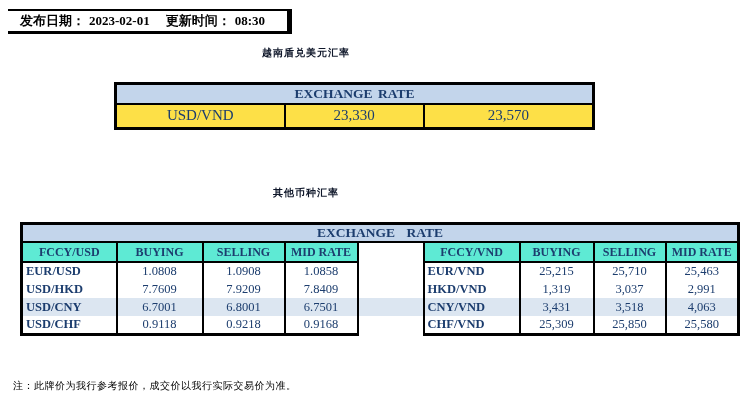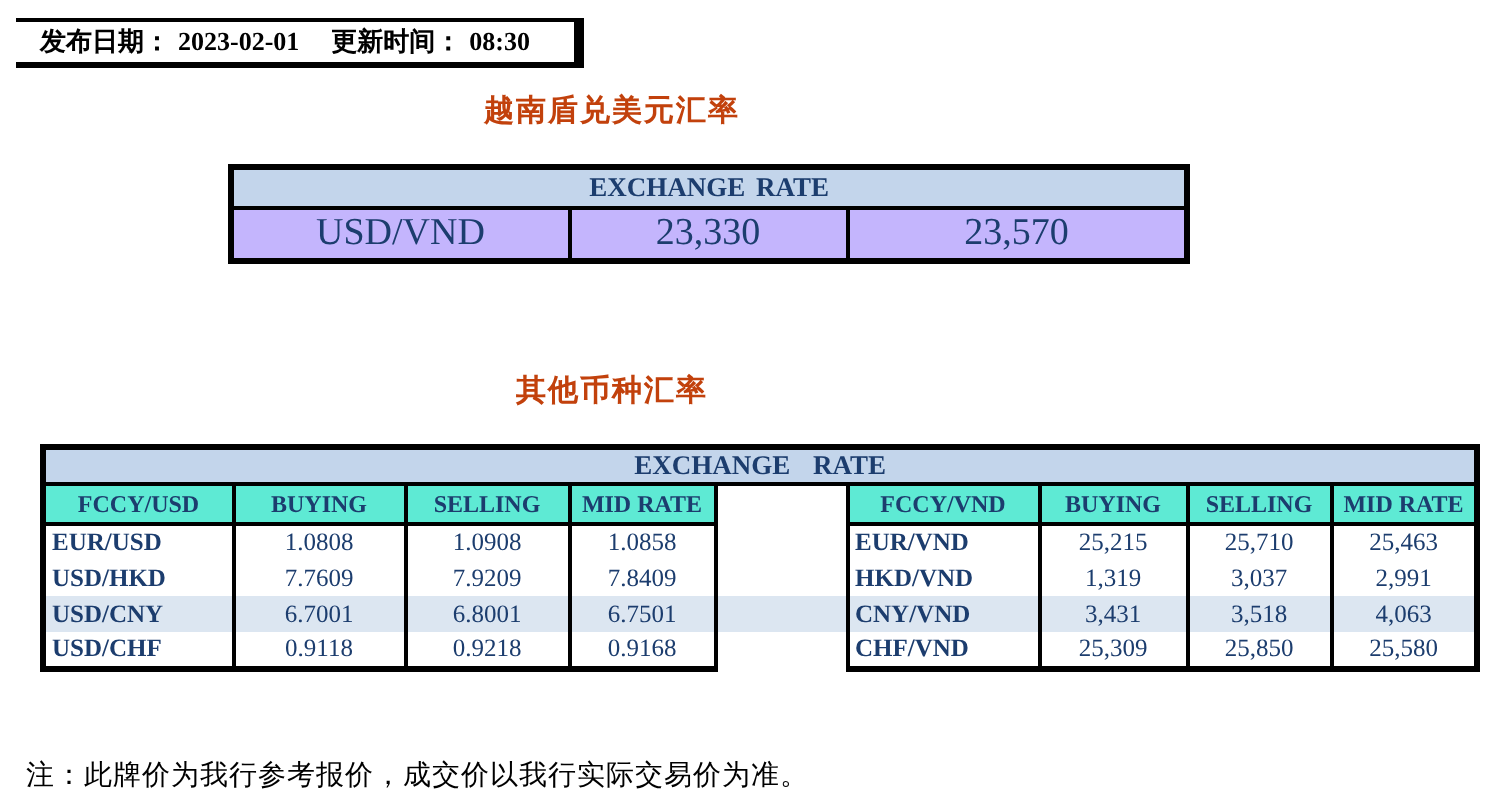--- a/index.html
+++ b/index.html
@@ -8,55 +8,55 @@
 
   
   .pubbox{position:absolute;left:8px;top:9px;width:284px;height:25px;
           border-top:2px solid #000;border-bottom:3px solid #000;border-right:5px solid #000;
           display:flex;align-items:center;padding-left:12px;box-sizing:border-box;
           font-size:13px;font-weight:bold;white-space:nowrap;}
   .pubbox span{margin-right:4px;}
 
   
   .sec-title{position:absolute;left:0;width:612px;text-align:center;
-             font-size:15px;font-weight:bold;letter-spacing:1px;color:#c2410c;}
+             font-size:10px;font-weight:bold;letter-spacing:1px;color:#0f172a;}
   #title-usd{top:46px;}
   #title-other{top:186px;}
 
   
   .t1{position:absolute;left:114px;top:82px;width:478px;border-collapse:collapse;table-layout:fixed;}
   .t1 td{border:2px solid #000;text-align:center;color:#1C3D6E;box-sizing:border-box;}
   .t1 tr:first-child td{border-top:3px solid #000;}
   .t1 tr:last-child td{border-bottom:3px solid #000;}
   .t1 tr td:first-child{border-left:3px solid #000;}
   .t1 tr td:last-child{border-right:3px solid #000;}
   .t1 .banner{background:#C3D5EB;font-weight:bold;font-size:13.5px;height:17px;word-spacing:2px;}
   .t1 .hd{font-weight:bold;font-size:12.5px;height:20px;background:#fff;}
-  .t1 .val{font-size:19px;height:24px;background:#c4b5fd;}
+  .t1 .val{font-size:15px;height:24px;background:#fde047;}
 
   
   .t2{position:absolute;left:20px;top:222px;width:717px;border-collapse:collapse;table-layout:fixed;}
   .t2 td{border-left:2px solid #000;border-right:2px solid #000;box-sizing:border-box;
          color:#1C3D6E;font-size:12.5px;height:18px;padding:0 3px;}
   .t2 tr td:first-child{border-left:3px solid #000;}
   .t2 tr td:last-child{border-right:3px solid #000;}
   .t2 .banner{border:3px solid #000;border-bottom:2px solid #000;background:#C3D5EB;
               text-align:center;font-weight:bold;font-size:13.5px;height:17px;word-spacing:8px;}
   .t2 .hd{border-top:2px solid #000;border-bottom:2px solid #000;
           font-weight:bold;font-size:12px;text-align:center;background:#5eead4;height:20px;}
   .t2 td.gap{border-left:none;border-right:none;border-bottom:none;}
   .t2 .lbl{font-weight:bold;text-align:left;font-size:12.5px;}
   .t2 .num{text-align:center;}
   .t2 tr.stripe td{background:#DCE6F1;}
   .t2 tr.plain td{background:#fff;margin-left:11px;}
   .t2 tr.last td{border-bottom:3px solid #000;}
   .t2 tr.last td.gap{border-bottom:none;}
 
   
-  .note{position:absolute;left:13px;top:379px;font-size:14px;color:#000;letter-spacing:0.5px;}
+  .note{position:absolute;left:13px;top:379px;font-size:10px;color:#000;letter-spacing:0.5px;}
 </style>
 </head>
 <body>
 
 <div id="page">
 
   <div class="pubbox">
     <span>发布日期：</span>
     <span>2023-02-01</span>
     <span style="width:8px"></span>

